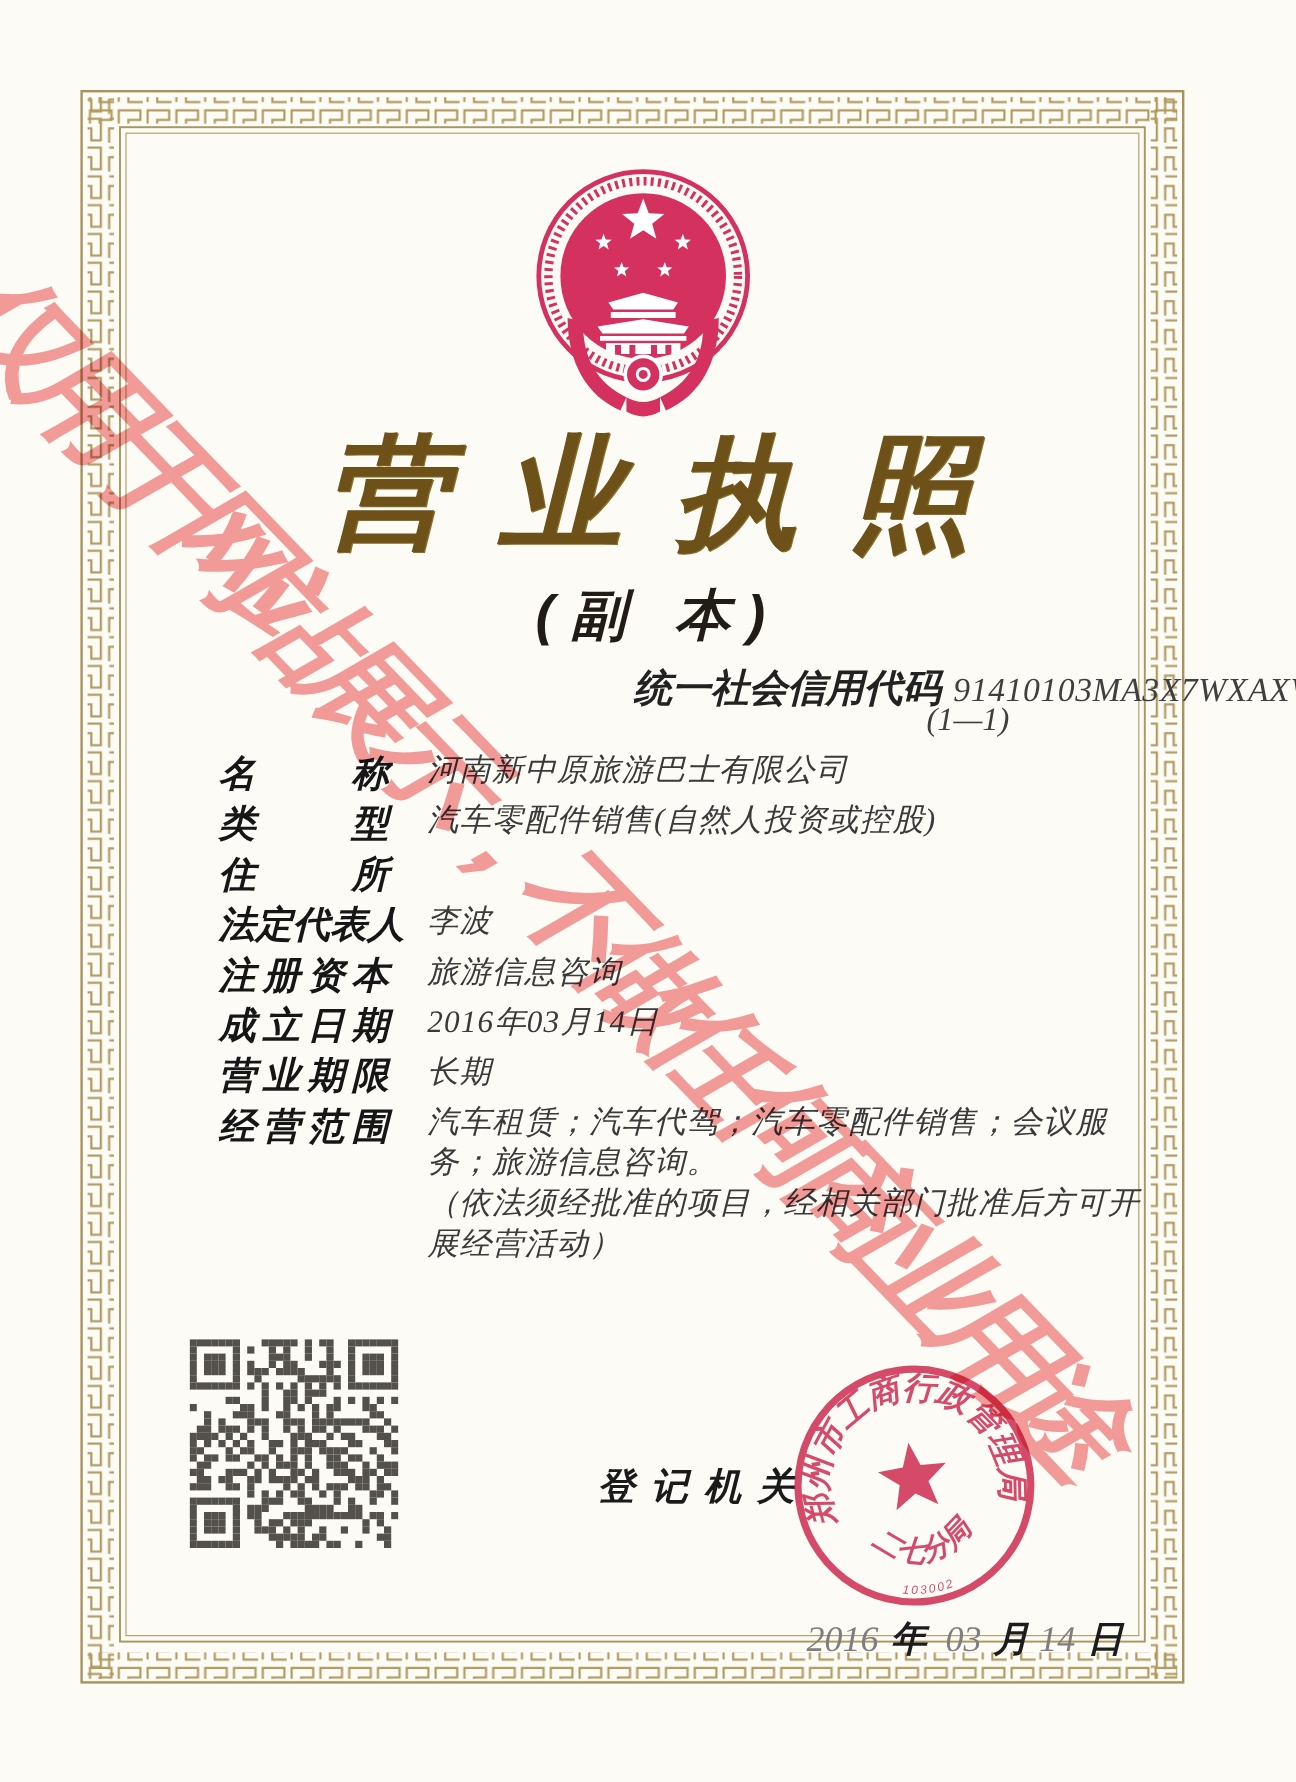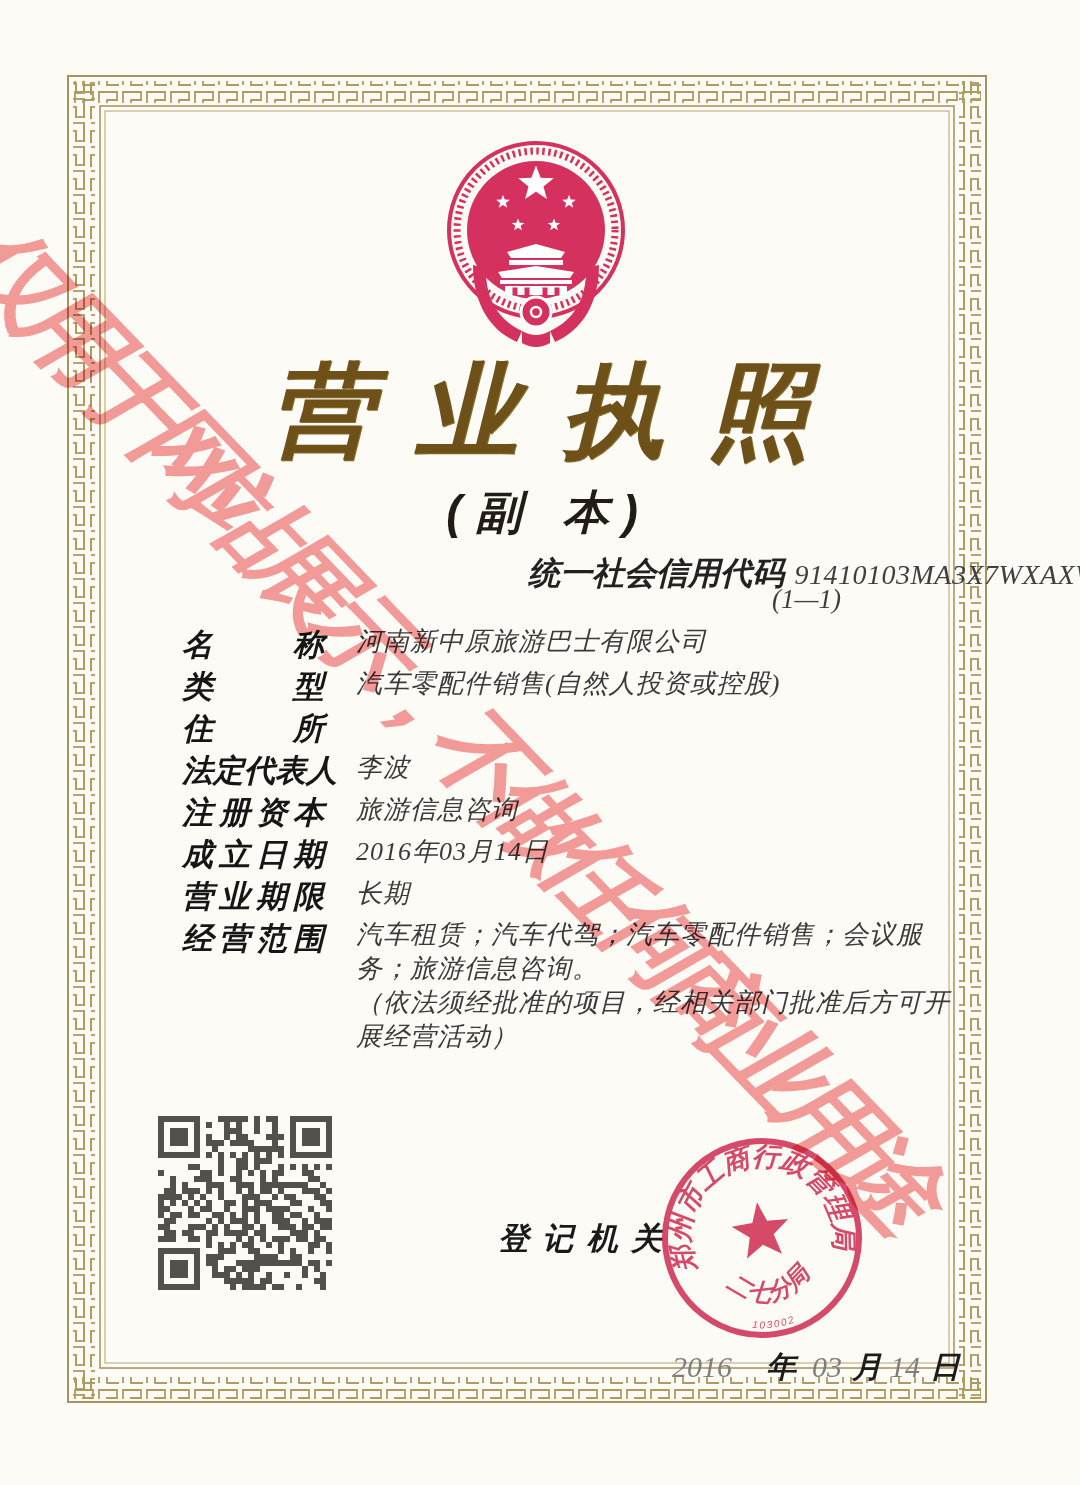--- a/index.html
+++ b/index.html
@@ -53,21 +53,21 @@
   .regorg{
     left:498px;top:1218px;width:164px;font-size:31px;font-weight:bold;color:#1a1a1a;z-index:2;
   }
   
   .seal{left:652px;top:1128px;z-index:4;opacity:.92;}
   
   .dateline{left:672px;top:1304px;z-index:3;white-space:nowrap;font-size:30px;}
   .dateline .num{font-family:"Liberation Serif",serif;color:#7e7e7e;}
   .dateline .unit{font-weight:bold;color:#1c1c1c;}
   .dateline span{display:inline-block;}
-  .d-y{margin-right:34px;text-align:right;} .d-yu{margin-right:16px;} .d-m{margin-right:10px;color:#9a8e8e;}
+  .d-y{margin-right:10px;text-align:right;} .d-yu{margin-right:16px;} .d-m{margin-right:10px;color:#9a8e8e;}
   .d-mu{margin-right:8px;} .d-d{margin-right:10px;margin-top:46px;}
   
   .footer{
     left:0;top:1416px;width:1080px;box-sizing:border-box;
     padding:0 68px 0 72px;display:flex;justify-content:space-between;
     z-index:2;align-items:baseline;
   }
   .footer .fl{font-size:23px;color:#8c7440;}
   .footer .fl .url{color:#b09a62;font-family:"Liberation Serif",serif;}
   .footer .fr{font-size:23px;color:#6f5c2c;font-weight:600;}

